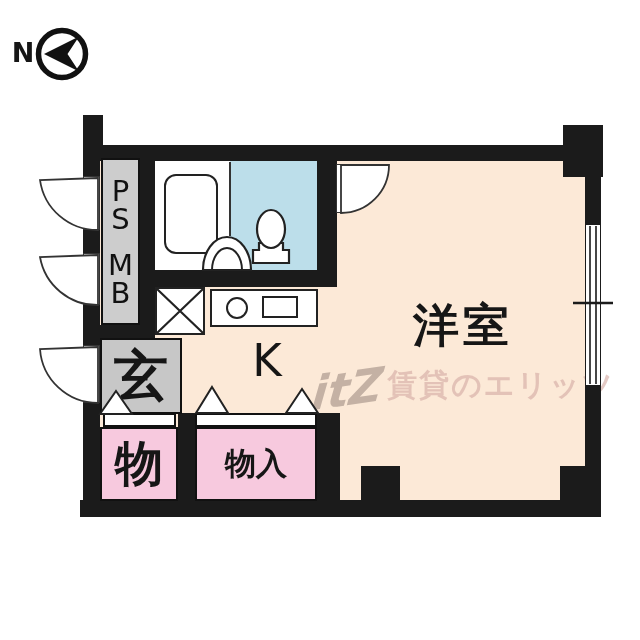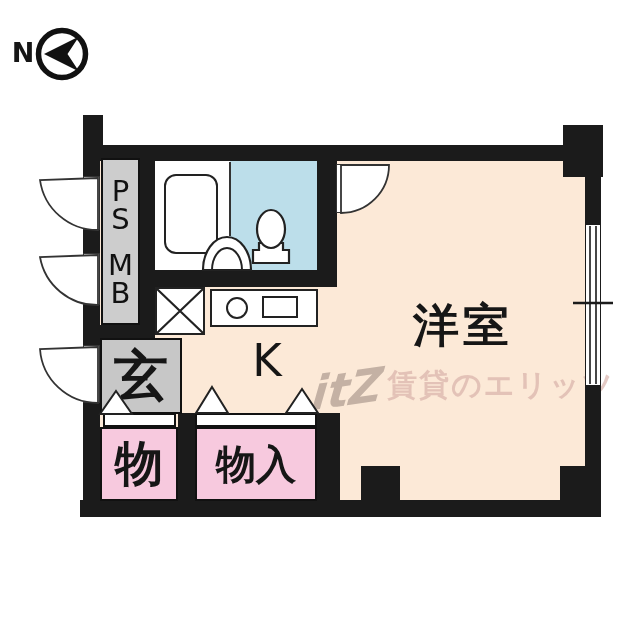--- a/index.html
+++ b/index.html
@@ -76,21 +76,21 @@
 
   <div class="roombox" style="left:100px;top:338px;width:82px;height:76px;background:#c7c7c7;border:2.5px solid #111;">
     <span class="kanji" style="font-size:54px;color:#161616;">玄</span>
   </div>
   <div class="roombox" style="left:103px;top:413px;width:73px;height:14px;background:#fff;border:2px solid #111;"></div>
   <div class="roombox" style="left:195px;top:413px;width:122px;height:14px;background:#fff;border:2px solid #111;"></div>
   <div class="roombox" style="left:100px;top:427px;width:78px;height:74px;background:#f7c9de;border:2.5px solid #111;">
     <span class="kanji" style="font-size:48px;color:#161616;">物</span>
   </div>
   <div class="roombox" style="left:195px;top:427px;width:122px;height:74px;background:#f7c9de;border:2.5px solid #111;">
-    <span class="kanji" style="font-size:40px;color:#161616;">物入</span>
+    <span class="kanji" style="font-size:31px;color:#161616;">物入</span>
   </div>
 
   <div class="fixture" style="left:164px;top:174px;width:54px;height:80px;border-radius:12px;"></div>
   <div class="fixture" style="left:155px;top:287px;width:50px;height:48px;"></div>
   <div class="fixture" style="left:210px;top:289px;width:108px;height:38px;"></div>
   <div class="fixture" style="left:226px;top:297px;width:22px;height:22px;border-radius:50%;border-width:2.5px;"></div>
   <div class="fixture" style="left:262px;top:296px;width:36px;height:22px;"></div>
   <div class="fixture" style="left:585px;top:224px;width:16px;height:162px;border-width:1.5px;border-color:#1b1b1b;"></div>
 
   <div class="doorleaf" style="left:83px;top:176px;width:17px;height:54px;"></div>

